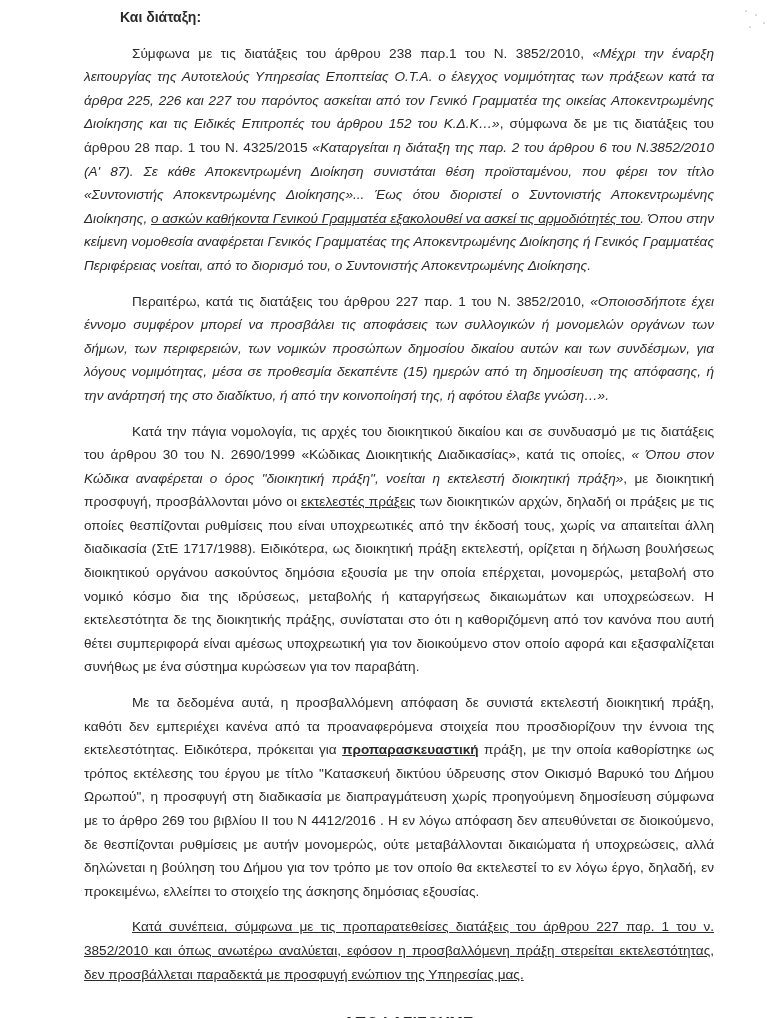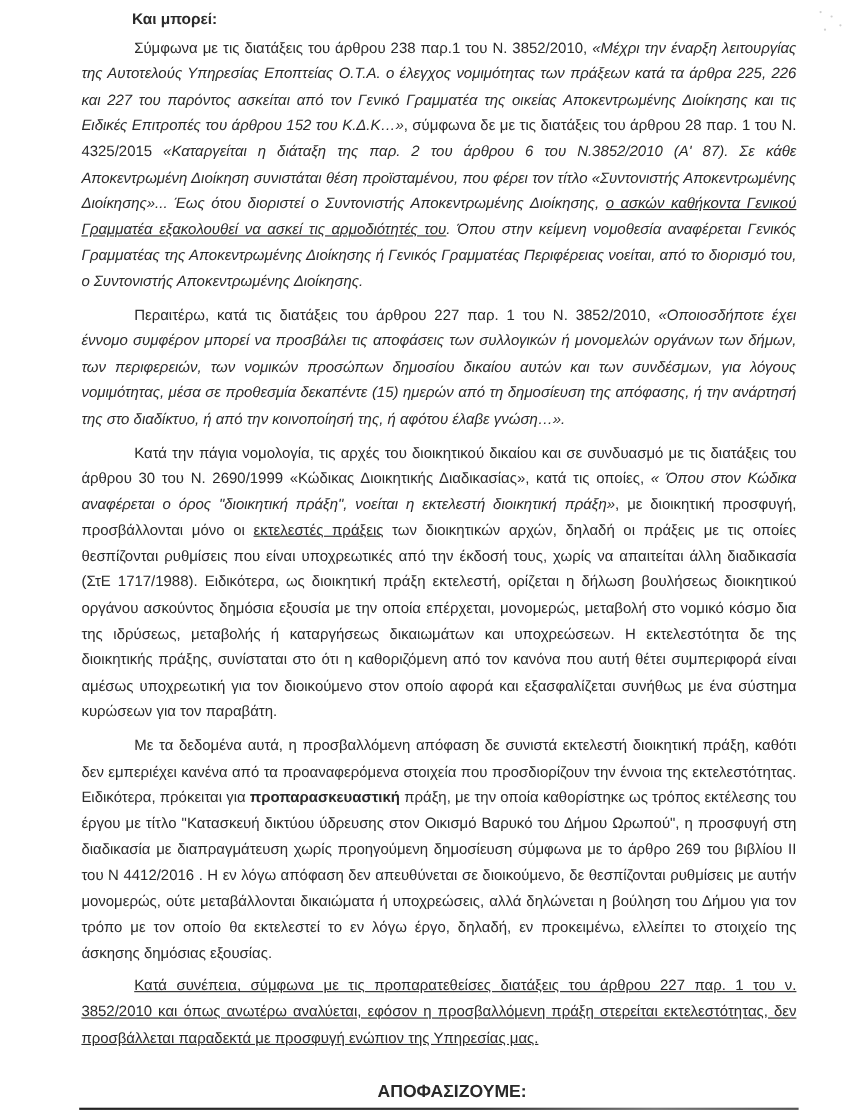--- a/index.html
+++ b/index.html
@@ -6,26 +6,26 @@
   body {
     width: 779px; height: 1018px; overflow: hidden; position: relative;
     font-family: "Liberation Sans", "DejaVu Sans", sans-serif;
     color: #2a2a2a;
   }
   .page {
     position: absolute; left: 72px; top: 6px; width: 654px;
     font-size: 13.6px; line-height: 23.6px;
   }
   .heading { margin-left: 48px; font-weight: bold; font-size: 14px; }
-  .para { text-align: justify; text-indent: 48px; margin: 2px; }
+  .para { text-align: justify; text-indent: 48px; margin: 12px; }
   .para.gap { margin-top: 7px; }
   .para.gap-lg { margin-top: 6px; text-decoration: underline; }
   .it { font-style: italic; }
   .u { text-decoration: underline; }
-  .b { font-weight: bold; }
+  .b { font-weight: bold; text-decoration: underline; }
   .decision-title {
     text-align: center; font-weight: bold; font-size: 16px;
     margin-top: 26px; margin-left: 24px;
   }
   .rule {
     height: 2px; margin-top: 2px; margin-left: 0; width: 654px;
     background: linear-gradient(to right, #222 0%, #333 55%, #777 80%, #555 100%);
   }
   .specks { position: absolute; right: 8px; top: 8px; width: 30px; height: 24px; }
   .specks i { position: absolute; width: 2px; height: 2px; background: #cfcfcf; border-radius: 1px; }
@@ -35,21 +35,21 @@
 
 <div class="specks">
   <i style="left:4px;top:2px"></i>
     <i style="left:14px;top:6px"></i>
     <i style="left:22px;top:14px"></i>
     <i style="left:8px;top:18px"></i>
 </div>
 
 <div class="page">
 
-  <div class="heading">Και μπορεί:</div>
+  <div class="heading">Και διάταξη:</div>
 
   <p class="para">
     <span>Σύμφωνα με τις διατάξεις του άρθρου 238 παρ.1 του Ν. 3852/2010, </span><span class="it">«Μέχρι την έναρξη λειτουργίας της Αυτοτελούς Υπηρεσίας Εποπτείας Ο.Τ.Α. ο έλεγχος νομιμότητας των πράξεων κατά τα άρθρα 225, 226 και 227 του παρόντος ασκείται από τον Γενικό Γραμματέα της οικείας Αποκεντρωμένης Διοίκησης και τις Ειδικές Επιτροπές του άρθρου 152 του Κ.Δ.Κ…»</span><span>, σύμφωνα δε με τις διατάξεις του άρθρου 28 παρ. 1 του Ν. 4325/2015 </span><span class="it">«Καταργείται η διάταξη της παρ. 2 του άρθρου 6 του Ν.3852/2010 (Α' 87). Σε κάθε Αποκεντρωμένη Διοίκηση συνιστάται θέση προϊσταμένου, που φέρει τον τίτλο «Συντονιστής Αποκεντρωμένης Διοίκησης»... Έως ότου διοριστεί ο Συντονιστής Αποκεντρωμένης Διοίκησης, </span><span class="it u">ο ασκών καθήκοντα Γενικού Γραμματέα εξακολουθεί να ασκεί τις αρμοδιότητές του</span><span class="it">. Όπου στην κείμενη νομοθεσία αναφέρεται Γενικός Γραμματέας της Αποκεντρωμένης Διοίκησης ή Γενικός Γραμματέας Περιφέρειας νοείται, από το διορισμό του, ο Συντονιστής Αποκεντρωμένης Διοίκησης.</span>
   </p>
 
   <p class="para gap">
     <span>Περαιτέρω, κατά τις διατάξεις του άρθρου 227 παρ. 1 του Ν. 3852/2010, </span><span class="it">«Οποιοσδήποτε έχει έννομο συμφέρον μπορεί να προσβάλει τις αποφάσεις των συλλογικών ή μονομελών οργάνων των δήμων, των περιφερειών, των νομικών προσώπων δημοσίου δικαίου αυτών και των συνδέσμων, για λόγους νομιμότητας, μέσα σε προθεσμία δεκαπέντε (15) ημερών από τη δημοσίευση της απόφασης, ή την ανάρτησή της στο διαδίκτυο, ή από την κοινοποίησή της, ή αφότου έλαβε γνώση…».</span>
   </p>
 
   <p class="para gap">

